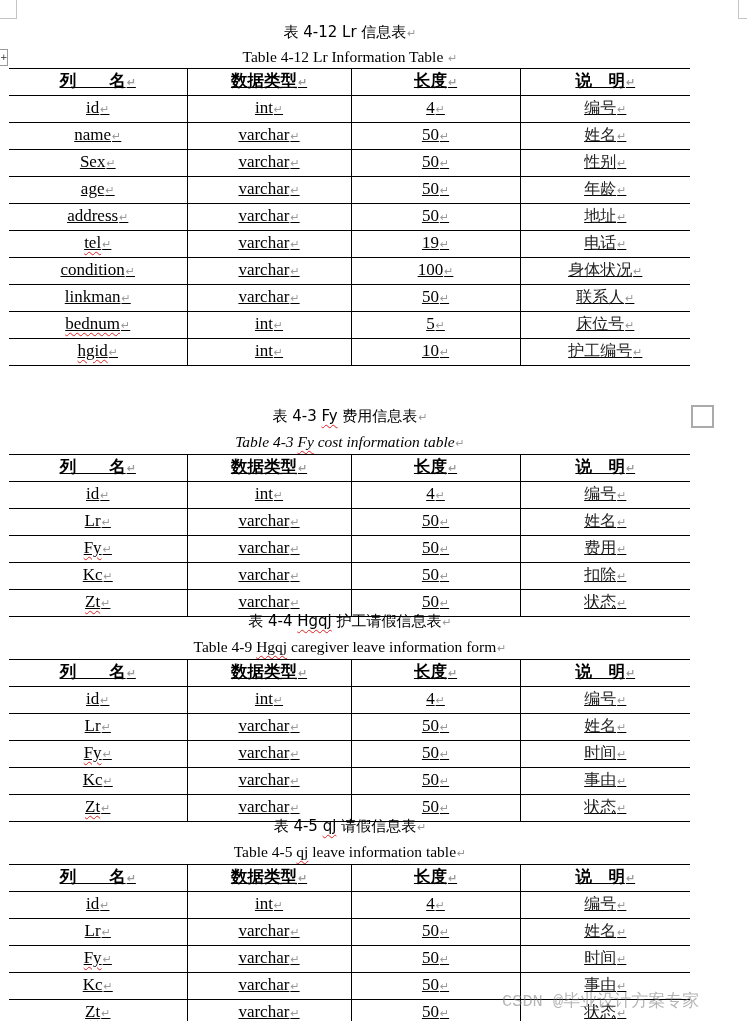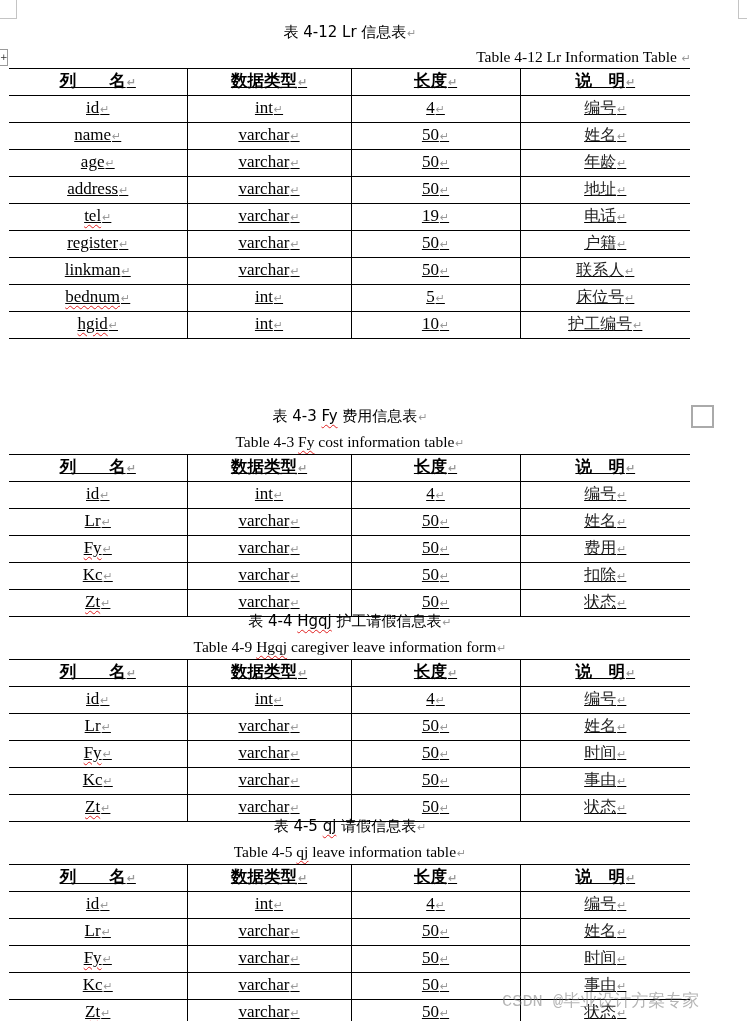--- a/index.html
+++ b/index.html
@@ -63,21 +63,21 @@
 </head>
 <body>
 
 <div class="corner-mark"></div>
 <div class="corner-mark-r"></div>
 <div class="move-handle">+</div>
 <div class="anchor-box"></div>
 
 <div class="section" style="top:20px;">
   <div class="cap zh" style="top:2px;"><span>表 4-12 Lr 信息表</span><span class="pm">↵</span></div>
-  <div class="cap" style="top:27px;text-align:right;"><span>Table 4-12 Lr Information Table</span> <span class="pm">↵</span></div>
+  <div class="cap" style="top:27px;"><span>Table 4-12 Lr Information Table</span> <span class="pm">↵</span></div>
   <table class="t" style="top:48px;">
     <colgroup>
         <col class="c1">
         <col class="c2">
         <col class="c3">
         <col class="c4">
       </colgroup>
     <tbody>
         <tr class="hdr">
           <td><span>列　　名</span><span class="pm">↵</span></td>
@@ -91,42 +91,48 @@
           <td><span>4</span><span class="pm">↵</span></td>
           <td class="zh"><span>编号</span><span class="pm">↵</span></td>
         </tr>
         <tr>
           <td><span>name</span><span class="pm">↵</span></td>
           <td><span>varchar</span><span class="pm">↵</span></td>
           <td><span>50</span><span class="pm">↵</span></td>
           <td class="zh"><span>姓名</span><span class="pm">↵</span></td>
         </tr>
         <tr>
+          <td><span>Sex</span><span class="pm">↵</span></td>
+          <td><span>varchar</span><span class="pm">↵</span></td>
+          <td><span>50</span><span class="pm">↵</span></td>
+          <td class="zh"><span>性别</span><span class="pm">↵</span></td>
+        </tr>
+        <tr>
           <td><span>age</span><span class="pm">↵</span></td>
           <td><span>varchar</span><span class="pm">↵</span></td>
           <td><span>50</span><span class="pm">↵</span></td>
           <td class="zh"><span>年龄</span><span class="pm">↵</span></td>
         </tr>
         <tr>
           <td><span>address</span><span class="pm">↵</span></td>
           <td><span>varchar</span><span class="pm">↵</span></td>
           <td><span>50</span><span class="pm">↵</span></td>
           <td class="zh"><span>地址</span><span class="pm">↵</span></td>
         </tr>
         <tr>
           <td><span class="squig">tel</span><span class="pm">↵</span></td>
           <td><span>varchar</span><span class="pm">↵</span></td>
           <td><span>19</span><span class="pm">↵</span></td>
           <td class="zh"><span>电话</span><span class="pm">↵</span></td>
         </tr>
         <tr>
-          <td><span>register</span><span class="pm">↵</span></td>
-          <td><span>varchar</span><span class="pm">↵</span></td>
-          <td><span>50</span><span class="pm">↵</span></td>
-          <td class="zh"><span>户籍</span><span class="pm">↵</span></td>
+          <td><span>condition</span><span class="pm">↵</span></td>
+          <td><span>varchar</span><span class="pm">↵</span></td>
+          <td><span>100</span><span class="pm">↵</span></td>
+          <td class="zh"><span>身体状况</span><span class="pm">↵</span></td>
         </tr>
         <tr>
           <td><span>linkman</span><span class="pm">↵</span></td>
           <td><span>varchar</span><span class="pm">↵</span></td>
           <td><span>50</span><span class="pm">↵</span></td>
           <td class="zh"><span>联系人</span><span class="pm">↵</span></td>
         </tr>
         <tr>
           <td><span class="squig">bednum</span><span class="pm">↵</span></td>
           <td><span>int</span><span class="pm">↵</span></td>
@@ -138,21 +144,21 @@
           <td><span>int</span><span class="pm">↵</span></td>
           <td><span>10</span><span class="pm">↵</span></td>
           <td class="zh"><span>护工编号</span><span class="pm">↵</span></td>
         </tr>
       </tbody>
   </table>
 </div>
 
 <div class="section" style="top:404px;">
   <div class="cap zh" style="top:2px;"><span>表 4-3 </span><span class="squig">Fy</span><span> 费用信息表</span><span class="pm">↵</span></div>
-  <div class="cap" style="top:28px;"><span>Table 4-3 </span><span class="squig">Fy</span><span> cost information table</span><span class="pm">↵</span></div>
+  <div class="cap" style="top:28px;font-style:italic;"><span>Table 4-3 </span><span class="squig">Fy</span><span> cost information table</span><span class="pm">↵</span></div>
   <table class="t" style="top:50px;">
     <colgroup>
         <col class="c1">
         <col class="c2">
         <col class="c3">
         <col class="c4">
       </colgroup>
     <tbody>
         <tr class="hdr">
           <td><span>列　　名</span><span class="pm">↵</span></td>

